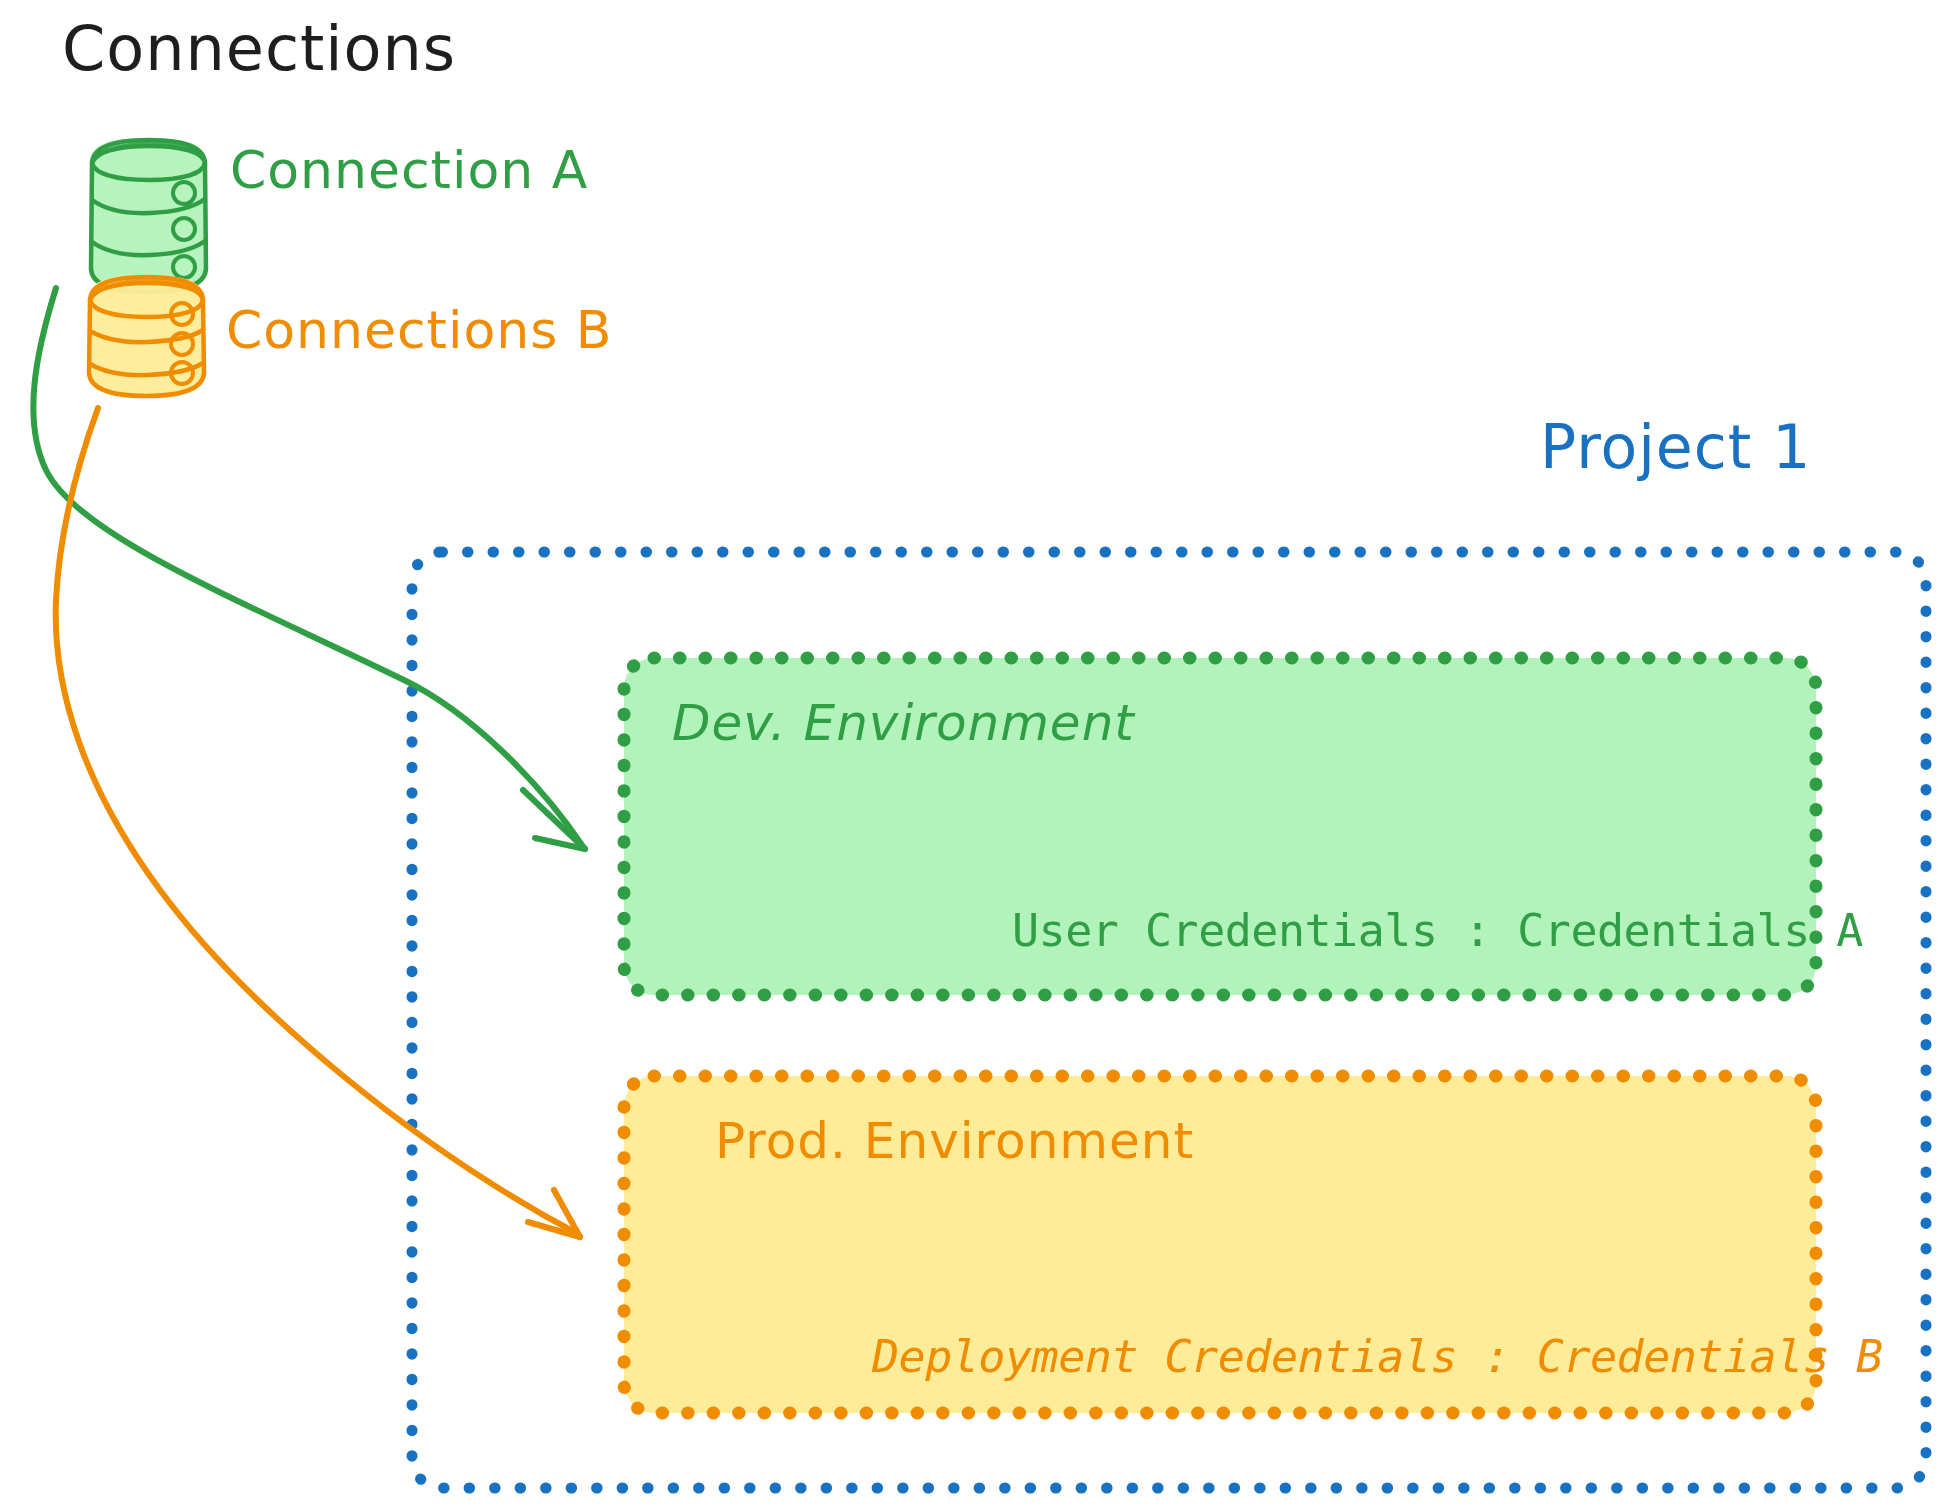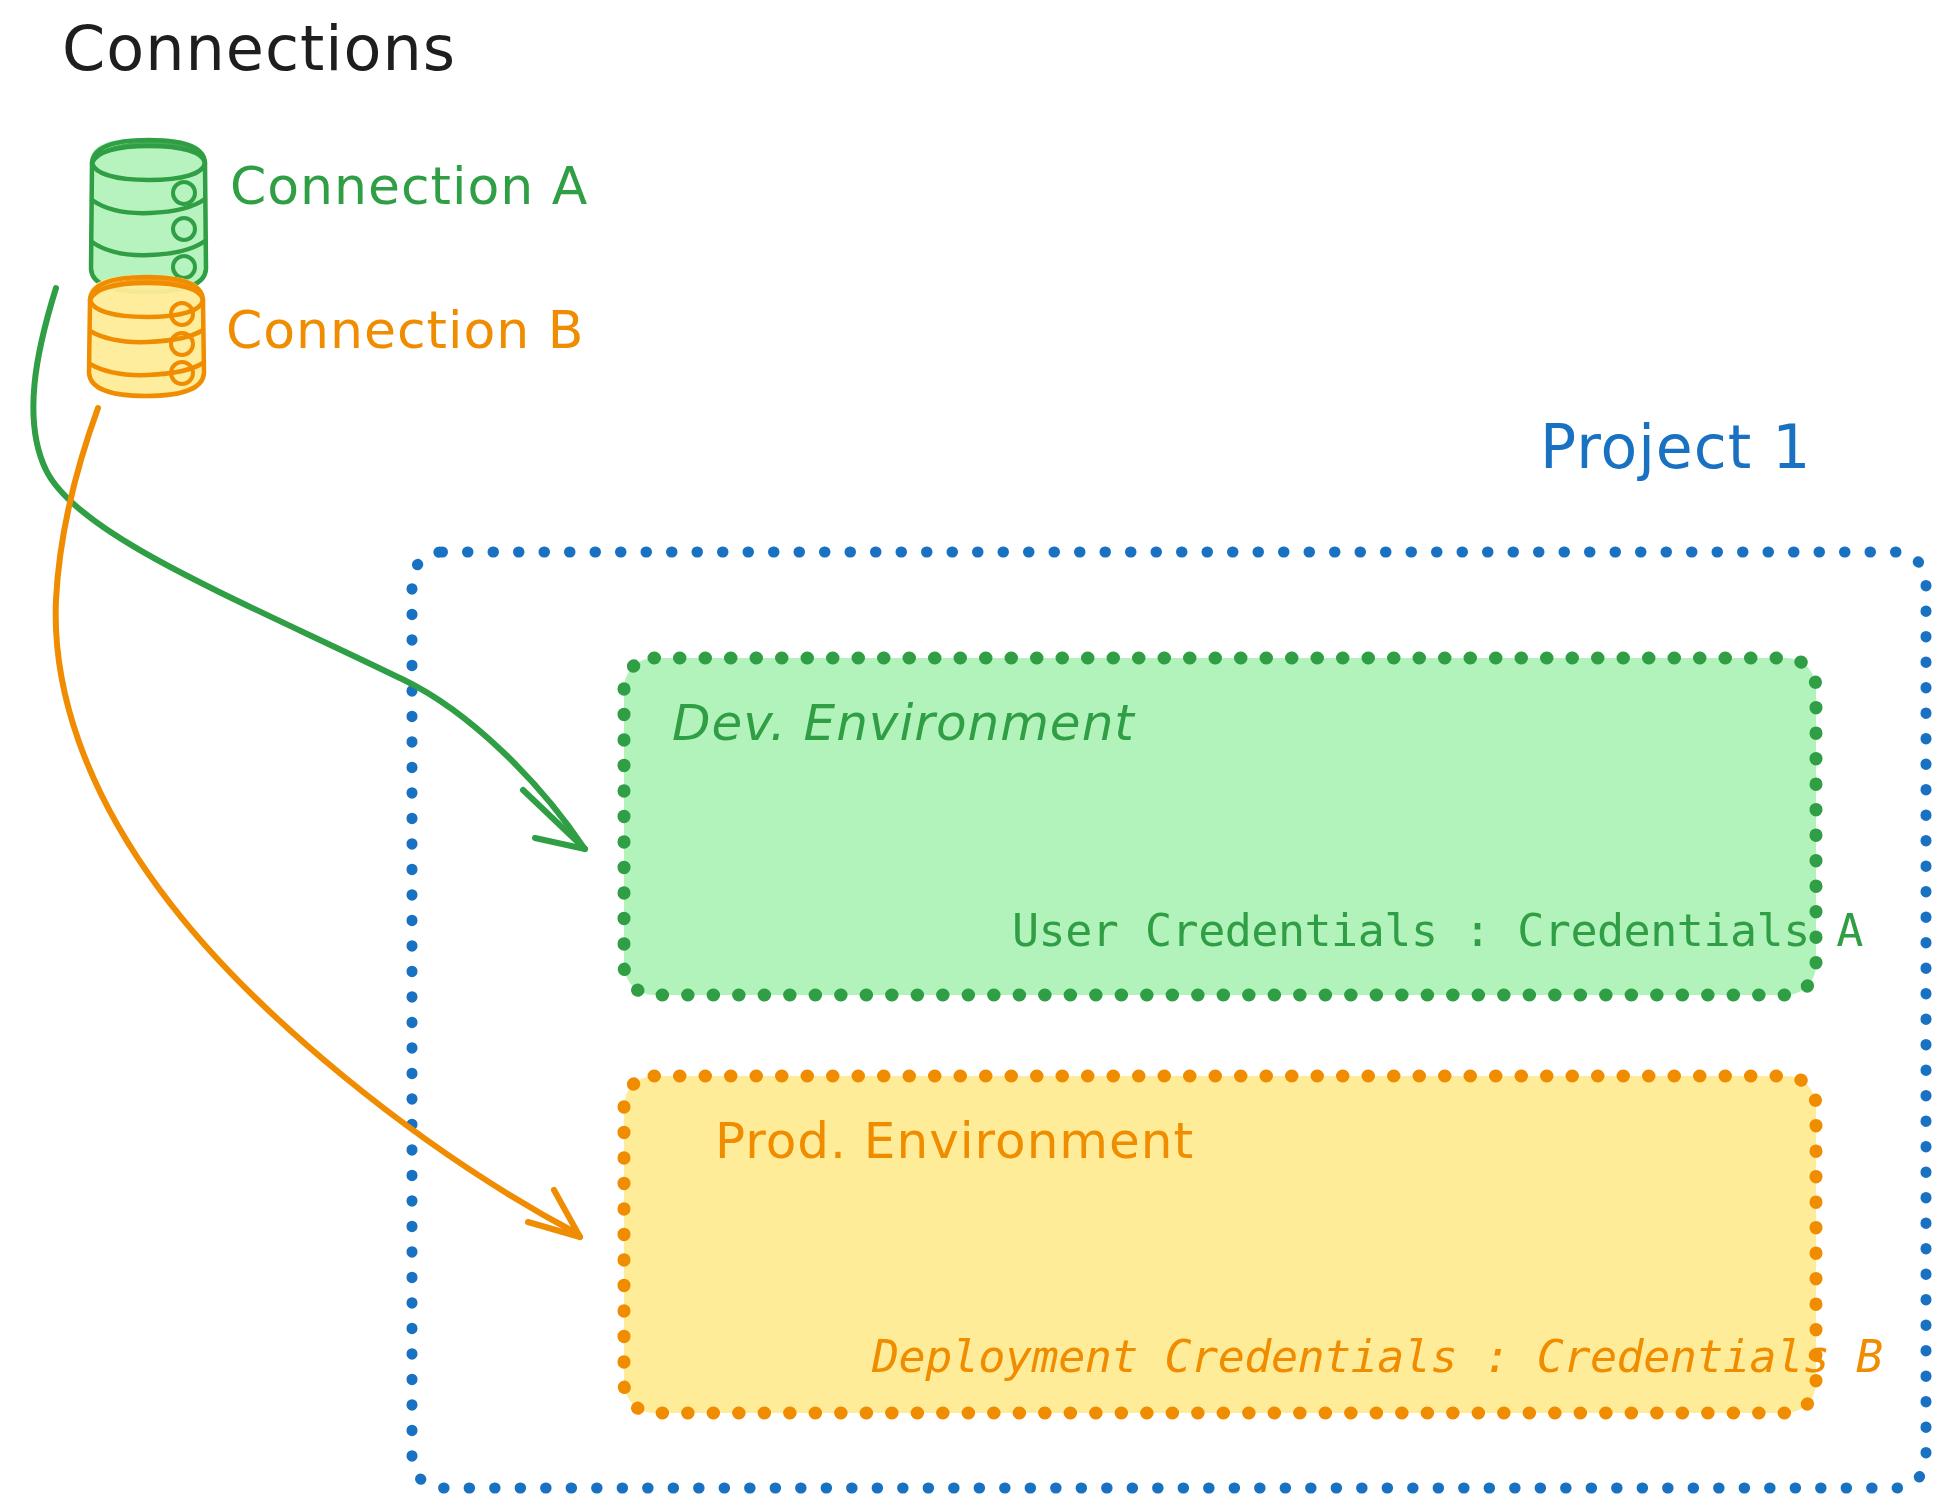--- a/index.html
+++ b/index.html
@@ -96,23 +96,23 @@
   <g>
     <path d="M98,408 C82,452 60,520 56,600 C52,690 86,790 160,890
              C250,1012 420,1150 578,1234" fill="none" stroke="#f08c00" stroke-width="6" stroke-linecap="round" stroke-linejoin="round"></path>
     <path d="M554,1190 L580,1237" fill="none" stroke="#f08c00" stroke-width="6" stroke-linecap="round"></path>
     <path d="M528,1222 L580,1237" fill="none" stroke="#f08c00" stroke-width="6" stroke-linecap="round"></path>
   </g>
 </svg>
 
 <div class="txt hand-title" style="left:62px; top:12px; font-size:62px; color:#1e1e1e;">Connections</div>
 
-<div class="txt hand-title" style="left:230px; top:156px; font-size:52px; color:#2f9e44;">Connection A</div>
+<div class="txt hand-title" style="left:230px; top:140px; font-size:52px; color:#2f9e44;">Connection A</div>
 
-<div class="txt hand-title" style="left:226px; top:300px; font-size:52px; color:#f08c00;">Connection B</div>
+<div class="txt hand-title" style="left:226px; top:300px; font-size:52px; color:#f08c00;">Connections B</div>
 
 <div class="txt hand-title" style="left:1540px; top:412px; font-size:60px; color:#1971c2;">Project 1</div>
 
 <div class="txt hand-title" style="left:672px; top:694px; font-size:50px; color:#2f9e44;font-style:italic;">Dev. Environment</div>
 
 <div class="txt mono" style="left:1012px; top:904px; font-size:45px; color:#2f9e44;">User Credentials : Credentials A</div>
 
 <div class="txt hand-title" style="left:715px; top:1112px; font-size:50px; color:#f08c00;">Prod. Environment</div>
 
 <div class="txt mono" style="left:872px; top:1330px; font-size:45px; color:#f08c00;font-style:italic;">Deployment Credentials : Credentials B</div>

